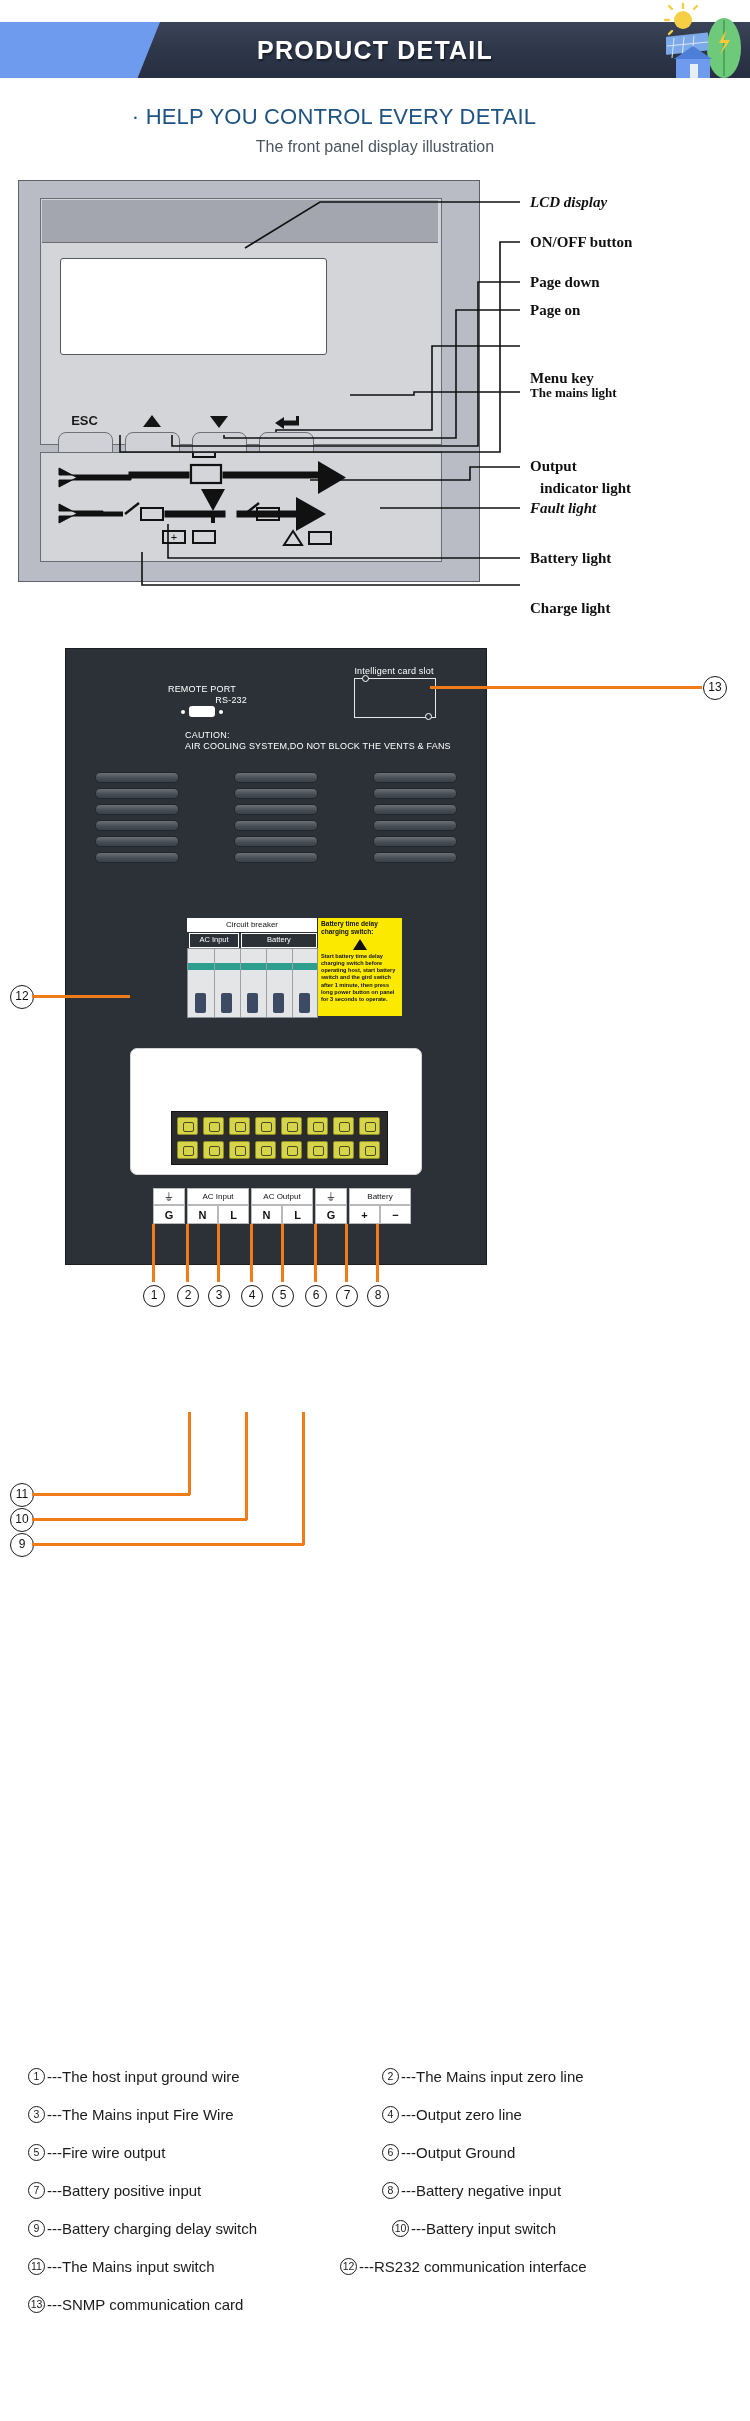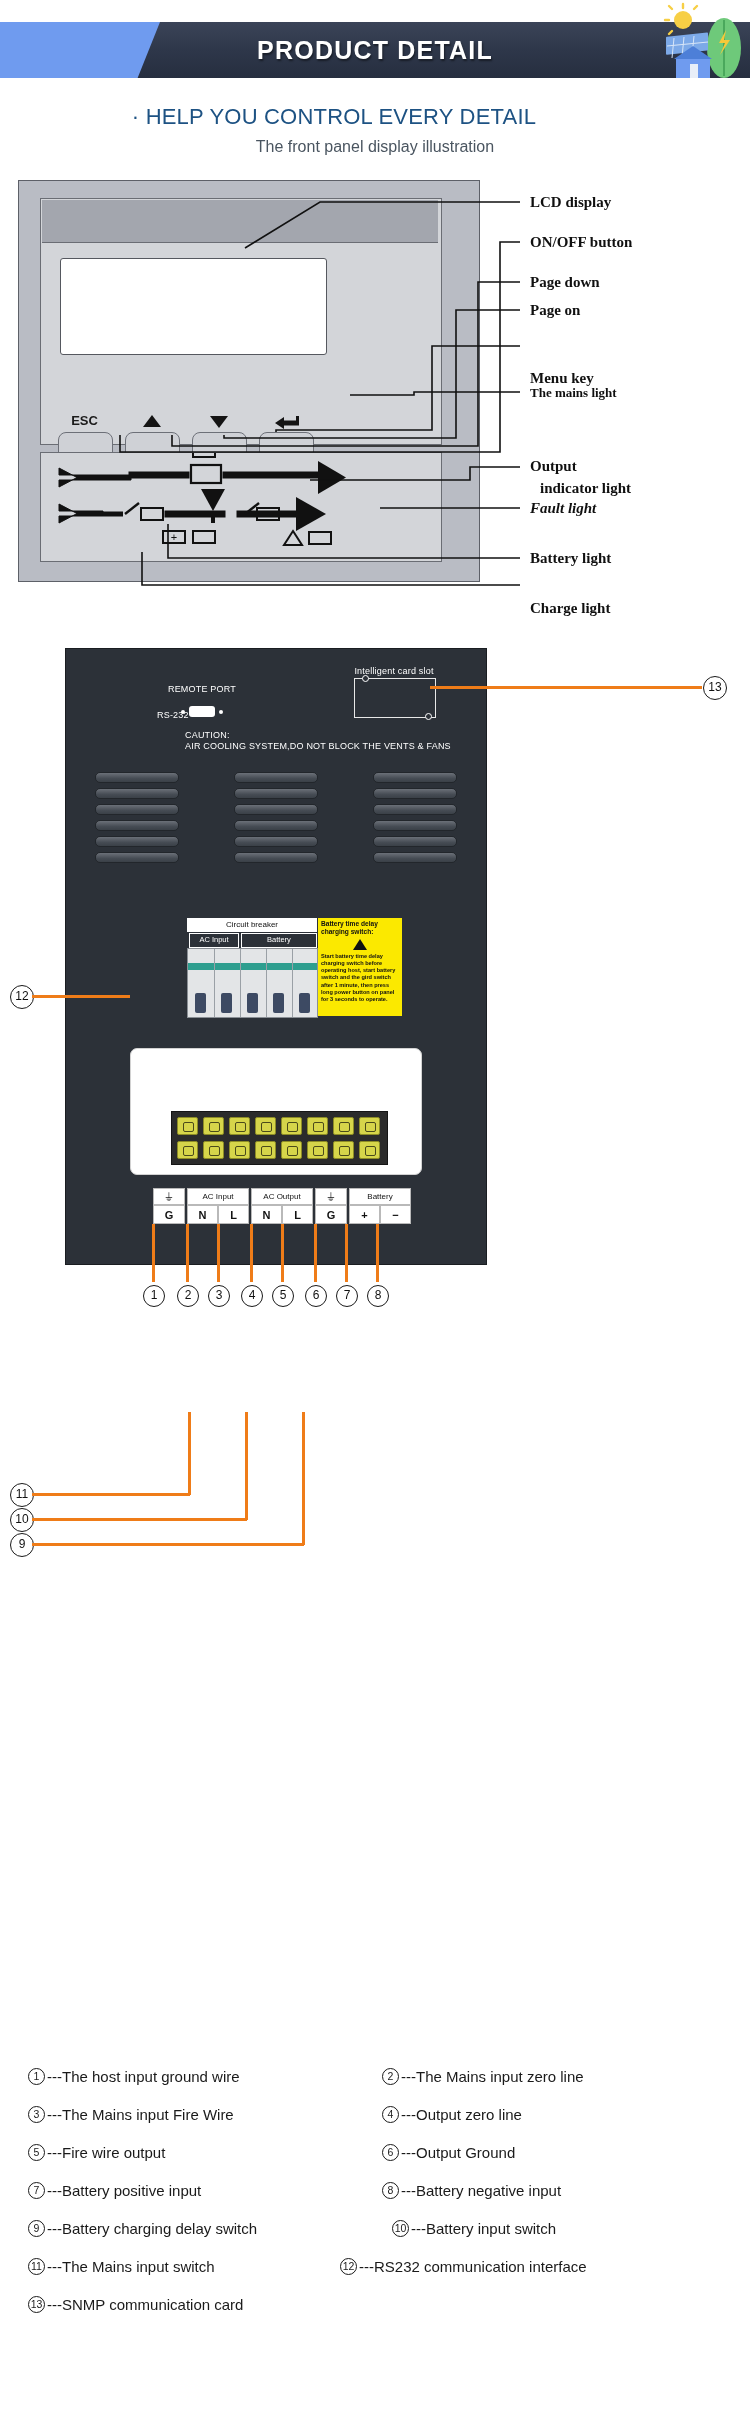--- a/index.html
+++ b/index.html
@@ -303,38 +303,38 @@
     <path d="M276 252 L276 250 L432 250 L432 166 L520 166"></path>
     <path d="M350 215 L414 215 L414 212 L520 212"></path>
     <path d="M310 300 L470 300 L470 287 L520 287"></path>
     <path d="M380 328 L520 328"></path>
     <path d="M168 344 L168 378 L520 378"></path>
     <path d="M142 372 L142 405 L520 405"></path>
   </g>
 </svg>
 
 <div class="callouts">
-  <div class="co-lbl" style="left:530px;top:14px;">LCD display</div>
+  <div class="co-lbl" style="left:530px;top:14px;font-style:italic;">LCD display</div>
   <div class="co-lbl" style="left:530px;top:54px;">ON/OFF button</div>
   <div class="co-lbl" style="left:530px;top:94px;">Page down</div>
   <div class="co-lbl" style="left:530px;top:122px;">Page on</div>
   <div class="co-lbl" style="left:530px;top:158px;margin-top:32px;">Menu key</div>
   <div class="co-lbl" style="left:530px;top:205px;font-size:13px;">The mains light</div>
   <div class="co-lbl" style="left:530px;top:278px;">Output</div>
   <div class="co-lbl" style="left:540px;top:300px;">indicator light</div>
   <div class="co-lbl" style="left:530px;top:320px;font-style:italic;">Fault light</div>
   <div class="co-lbl" style="left:530px;top:370px;">Battery light</div>
   <div class="co-lbl" style="left:530px;top:397px;margin-top:23px;">Charge light</div>
 </div>
 
 <div class="rear">
   <div class="rear-body"></div>
 
   <div class="rear-txt" style="left:92px;top:36px;width:90px;text-align:center;">REMOTE PORT</div>
-  <div class="rear-txt" style="left:92px;top:47px;width:90px;text-align:left;margin-top:15px;">RS-232</div>
+  <div class="rear-txt" style="left:92px;top:47px;width:90px;text-align:right;">RS-232</div>
   <div class="rs232"></div>
   <div class="rs232-dot" style="left:116px;"></div>
   <div class="rs232-dot" style="left:154px;"></div>
 
   <div class="rear-txt" style="left:279px;top:18px;width:100px;text-align:center;">Intelligent card slot</div>
   <div class="card-slot"></div>
   <div class="slot-screw" style="left:297px;top:27px;"></div>
   <div class="slot-screw" style="left:360px;top:65px;"></div>
 
   <div class="rear-txt" style="left:120px;top:82px;">CAUTION:</div>

